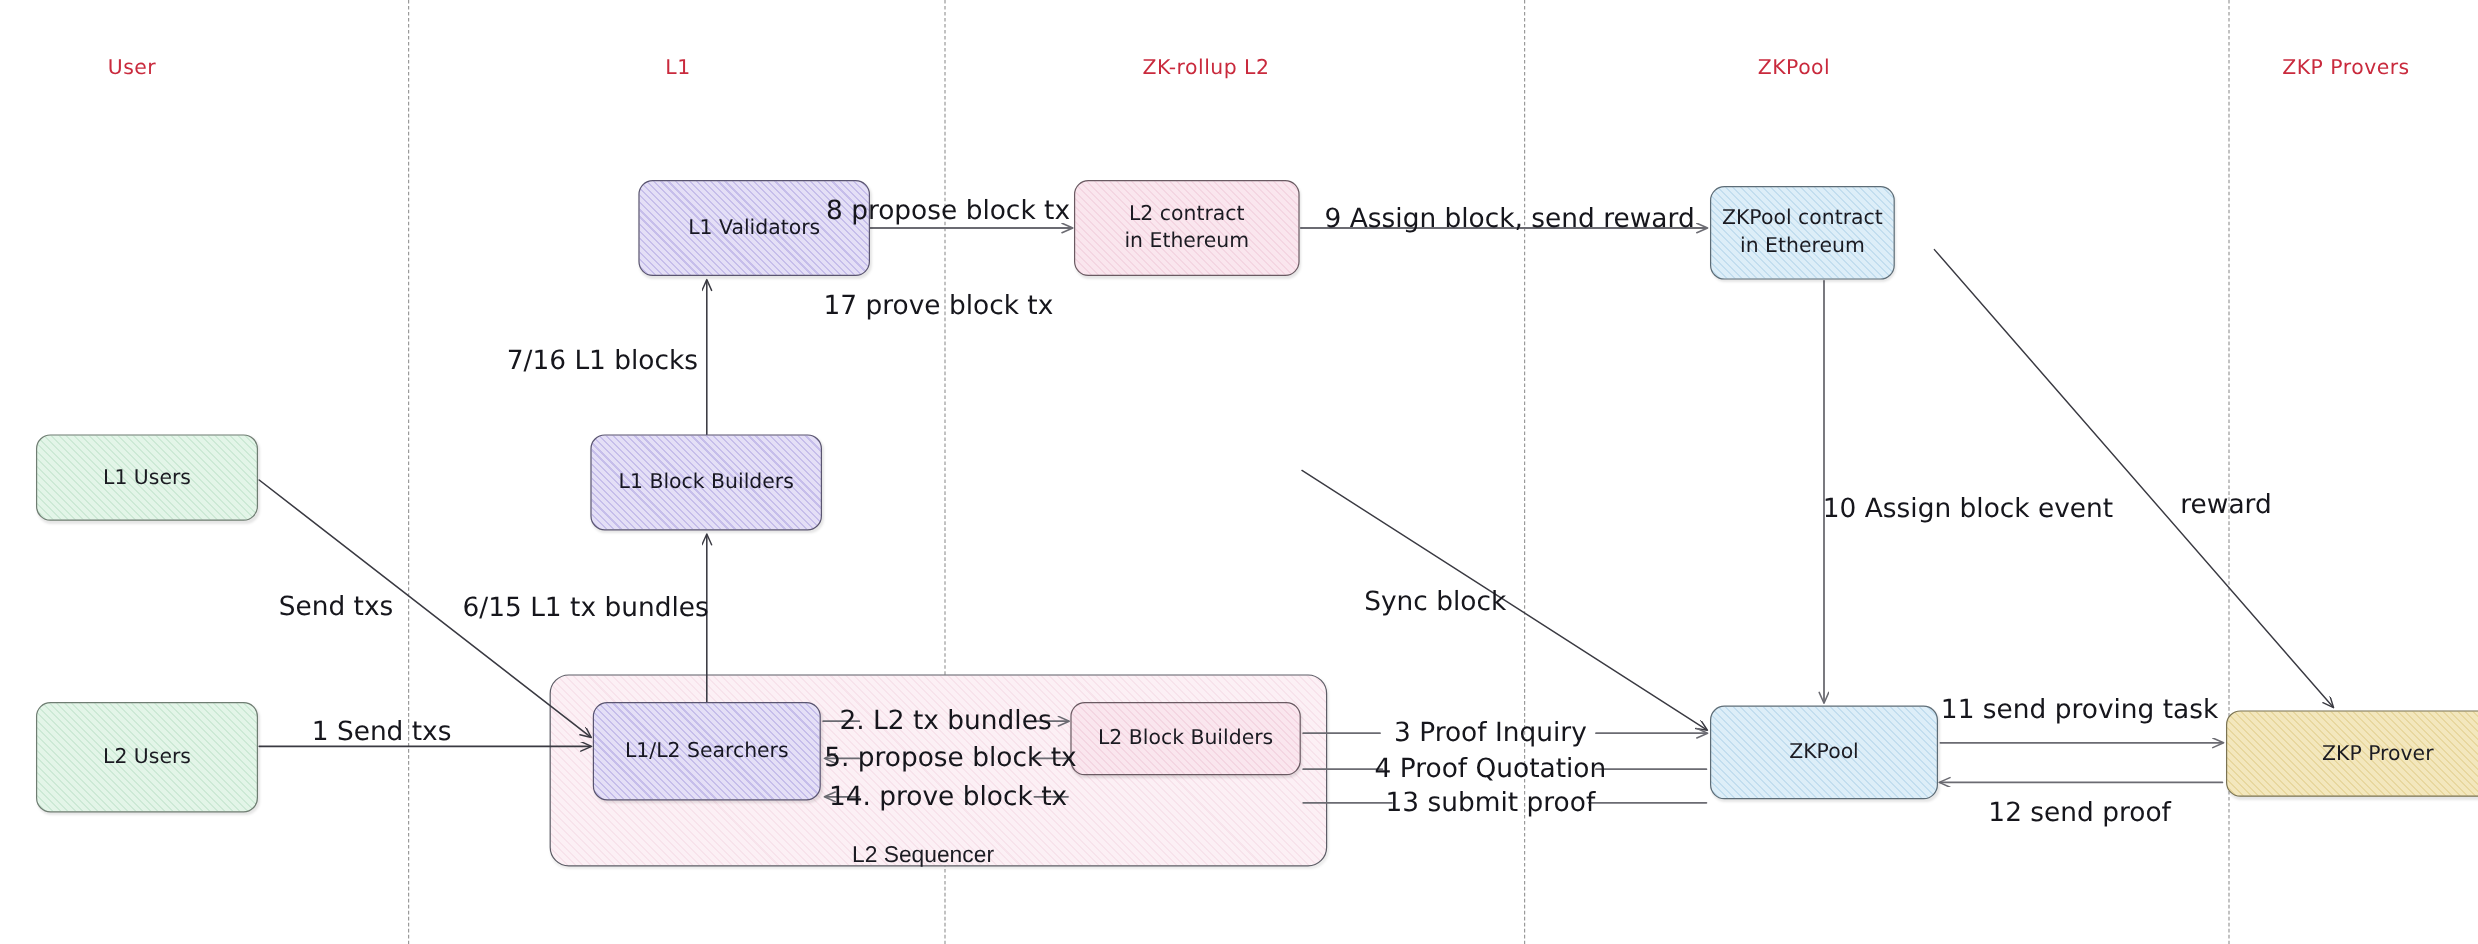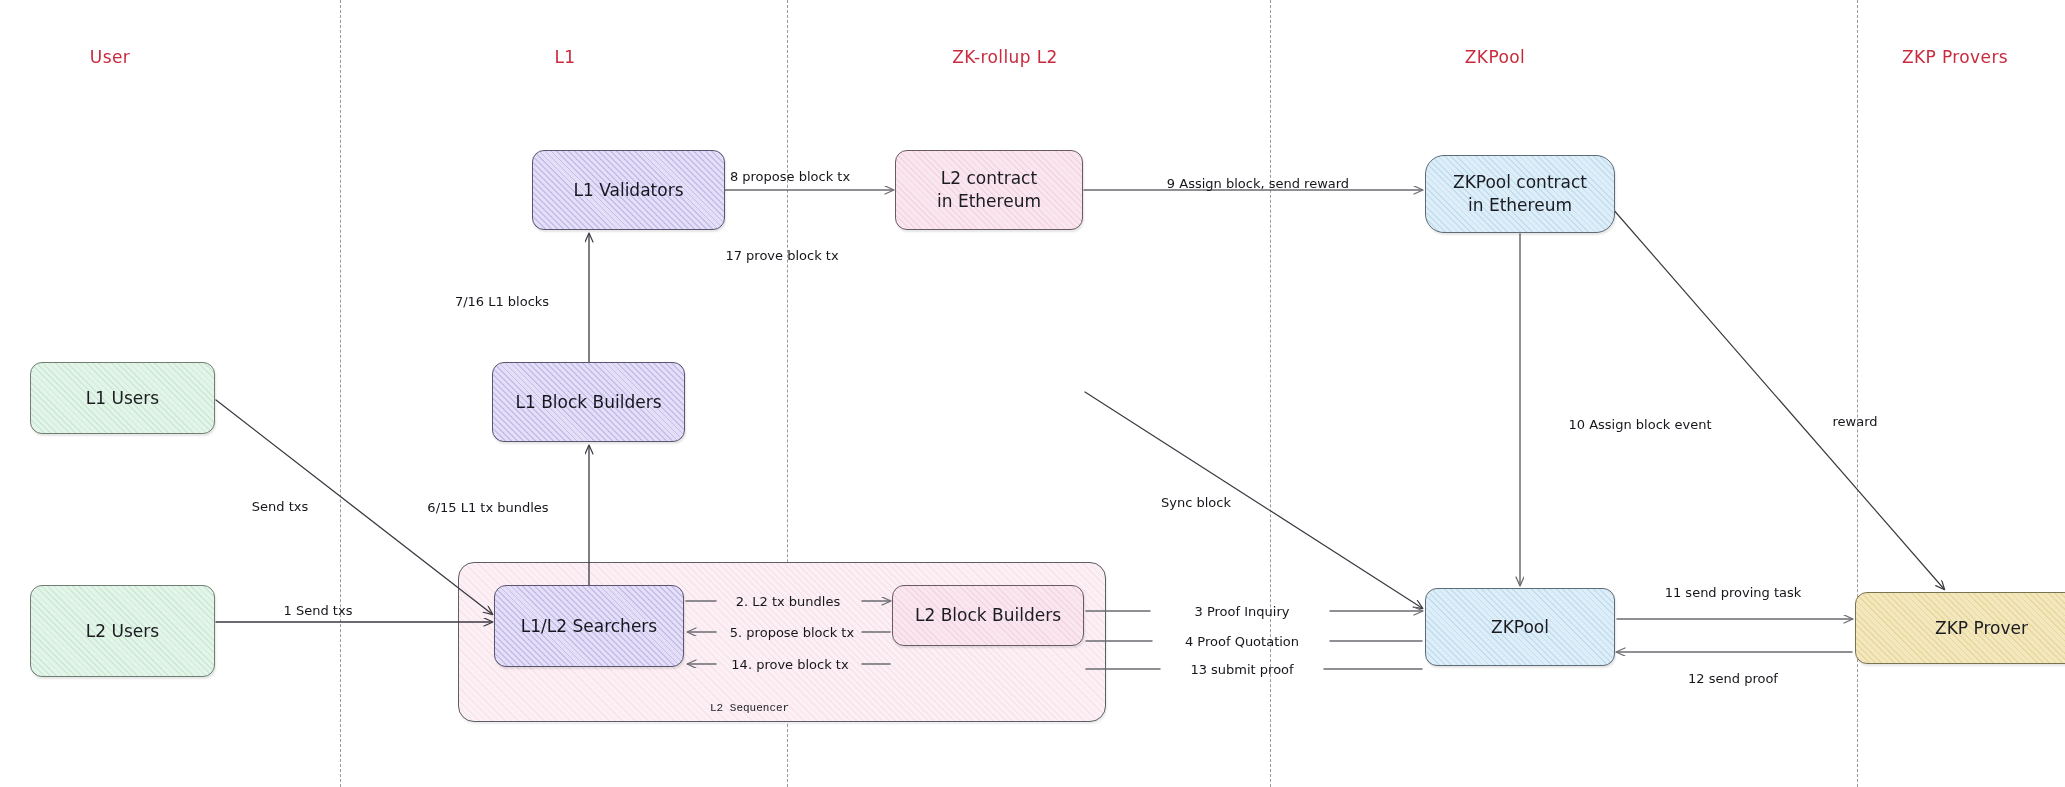--- a/index.html
+++ b/index.html
@@ -93,28 +93,28 @@
     border-radius: 16px;
     border: 1.5px solid #5d5d66;
     box-sizing: border-box;
     background:
       repeating-linear-gradient(45deg, rgba(216,140,170,0.13) 0 1.2px, rgba(255,255,255,0) 1.2px 4.6px),
       #fcf0f5;
     box-shadow: 1px 2px 2px rgba(0,0,0,0.08);
   }
   .group-label {
     position: absolute;
-    font-size: 11px;
+    font-size: 19px;
     color: #1b1b22;
     white-space: nowrap;
-    font-family: Liberation Mono, monospace;
+    font-family: Liberation Sans, sans-serif;
   }
   .edge-label {
     position: absolute;
-    font-size: 13px;
+    font-size: 22px;
     color: #16161c;
     white-space: nowrap;
     font-family: "DejaVu Sans", sans-serif;
     transform: translate(-50%, -50%);
     background: transparent;
     text-align: center;
   }
 </style>
 </head>
 <body>
@@ -202,21 +202,21 @@
   <div class="node n-purple" style="left:492px; top:362px; width:193px; height:80px;">
     <span class="lbl">L1 Block Builders</span>
     </div>
 
   <div class="node n-pink" style="left:895px; top:150px; width:188px; height:80px;">
     <span class="lbl">L2 contract
 in Ethereum</span>
     </div>
 
 
-  <div class="node n-blue" style="left:1425px; top:155px; width:190px; height:78px;border-radius:19px;">
+  <div class="node n-blue" style="left:1425px; top:155px; width:154px; height:78px;">
     <span class="lbl">ZKPool contract
 in Ethereum</span>
     </div>
 
   <div class="node n-purple" style="left:494px; top:585px; width:190px; height:82px;">
     <span class="lbl">L1/L2 Searchers</span>
     </div>
 
   <div class="node n-pink" style="left:892px; top:585px; width:192px; height:61px;">
     <span class="lbl">L2 Block Builders</span>

